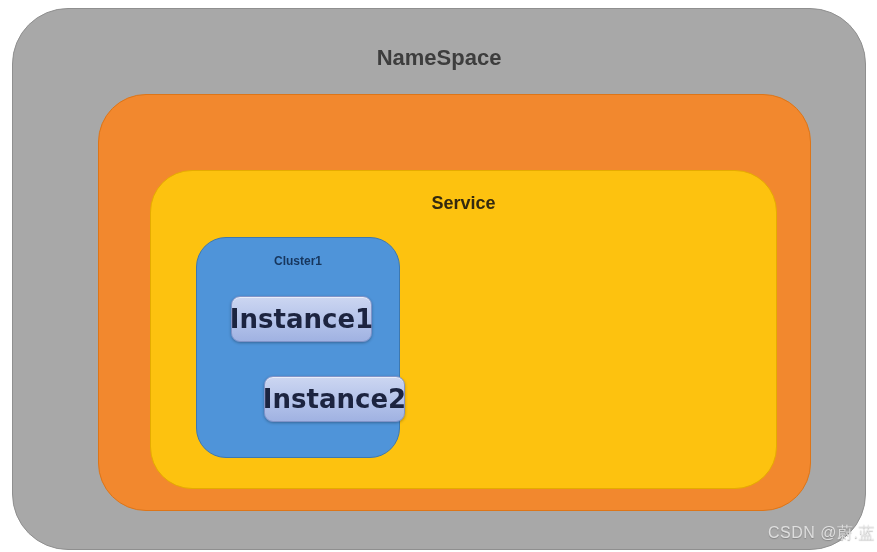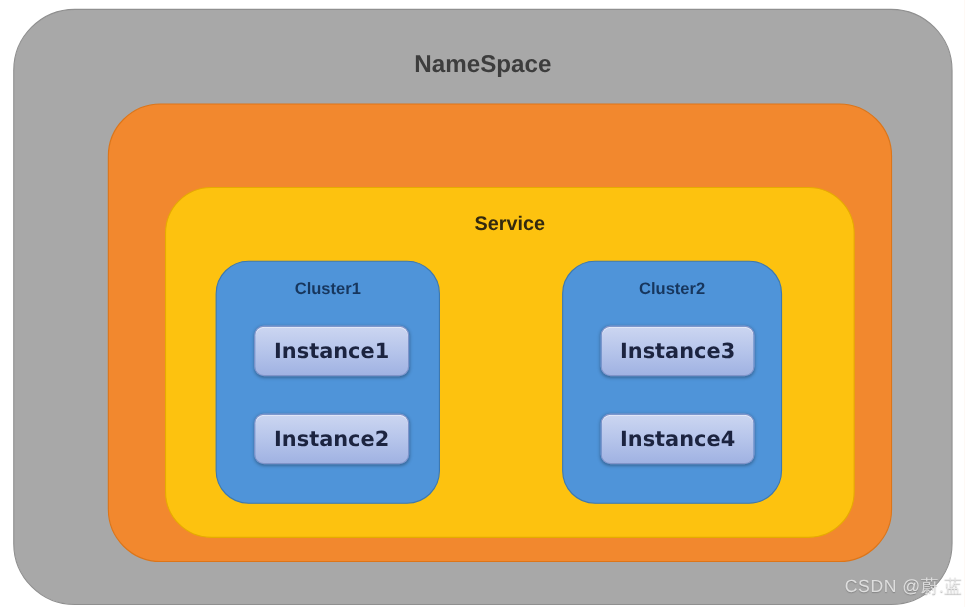--- a/index.html
+++ b/index.html
@@ -60,21 +60,21 @@
     box-sizing: border-box;
     background: linear-gradient(180deg, #ccd6f1 0%, #b4c3ea 55%, #a0b2e2 100%);
     border: 1px solid #8093c8;
     border-radius: 9px;
     box-shadow: 0 1px 3px rgba(0,0,0,0.30), inset 0 1px 0 rgba(255,255,255,0.55);
     display: flex;
     align-items: center;
     justify-content: center;
   }
   .inst-top { top: 58px; }
-  .inst-bottom { top: 138px; }
+  .inst-bottom { top: 138px; margin-left: 33px; }
   .cluster2 .instance { width: 140px; }
 
   .box-label {
     position: absolute;
     left: 0; right: 0;
     text-align: center;
     pointer-events: none;
   }
   .ns-label {
     top: 36px;
@@ -89,27 +89,27 @@
     color: #3a2a14;
   }
   .service-label {
     top: 22px;
     font-size: 18px;
     font-weight: 600;
     color: #33290f;
   }
   .cluster-label {
     top: 16px;
-    font-size: 15px;
+    font-size: 12px;
     font-weight: 600;
     color: #17365d;
   }
   .instance-label {
     font-family: "DejaVu Sans", "Liberation Sans", sans-serif;
-    font-size: 19px;
+    font-size: 26px;
     font-weight: 600;
     color: #1c2440;
   }
   .watermark {
     position: absolute;
     right: 2px;
     bottom: 8px;
     font-size: 16px;
     letter-spacing: 0.5px;
     color: rgba(235, 235, 235, 0.85);
@@ -132,29 +132,20 @@
         <div class="box cluster cluster1">
           <div class="box-label cluster-label">Cluster1</div>
           <div class="instance inst-top">
             <span class="instance-label">Instance1</span>
           </div>
           <div class="instance inst-bottom">
             <span class="instance-label">Instance2</span>
           </div>
         </div>
 
-        <div class="box cluster cluster2">
-          <div class="box-label cluster-label">Cluster2</div>
-          <div class="instance inst-top">
-            <span class="instance-label">Instance3</span>
-          </div>
-          <div class="instance inst-bottom">
-            <span class="instance-label">Instance4</span>
-          </div>
-        </div>
 
       </div>
     </div>
   </div>
 
   <div class="watermark">CSDN @蔚.蓝</div>
 
 </div>
 
 </body></html>

